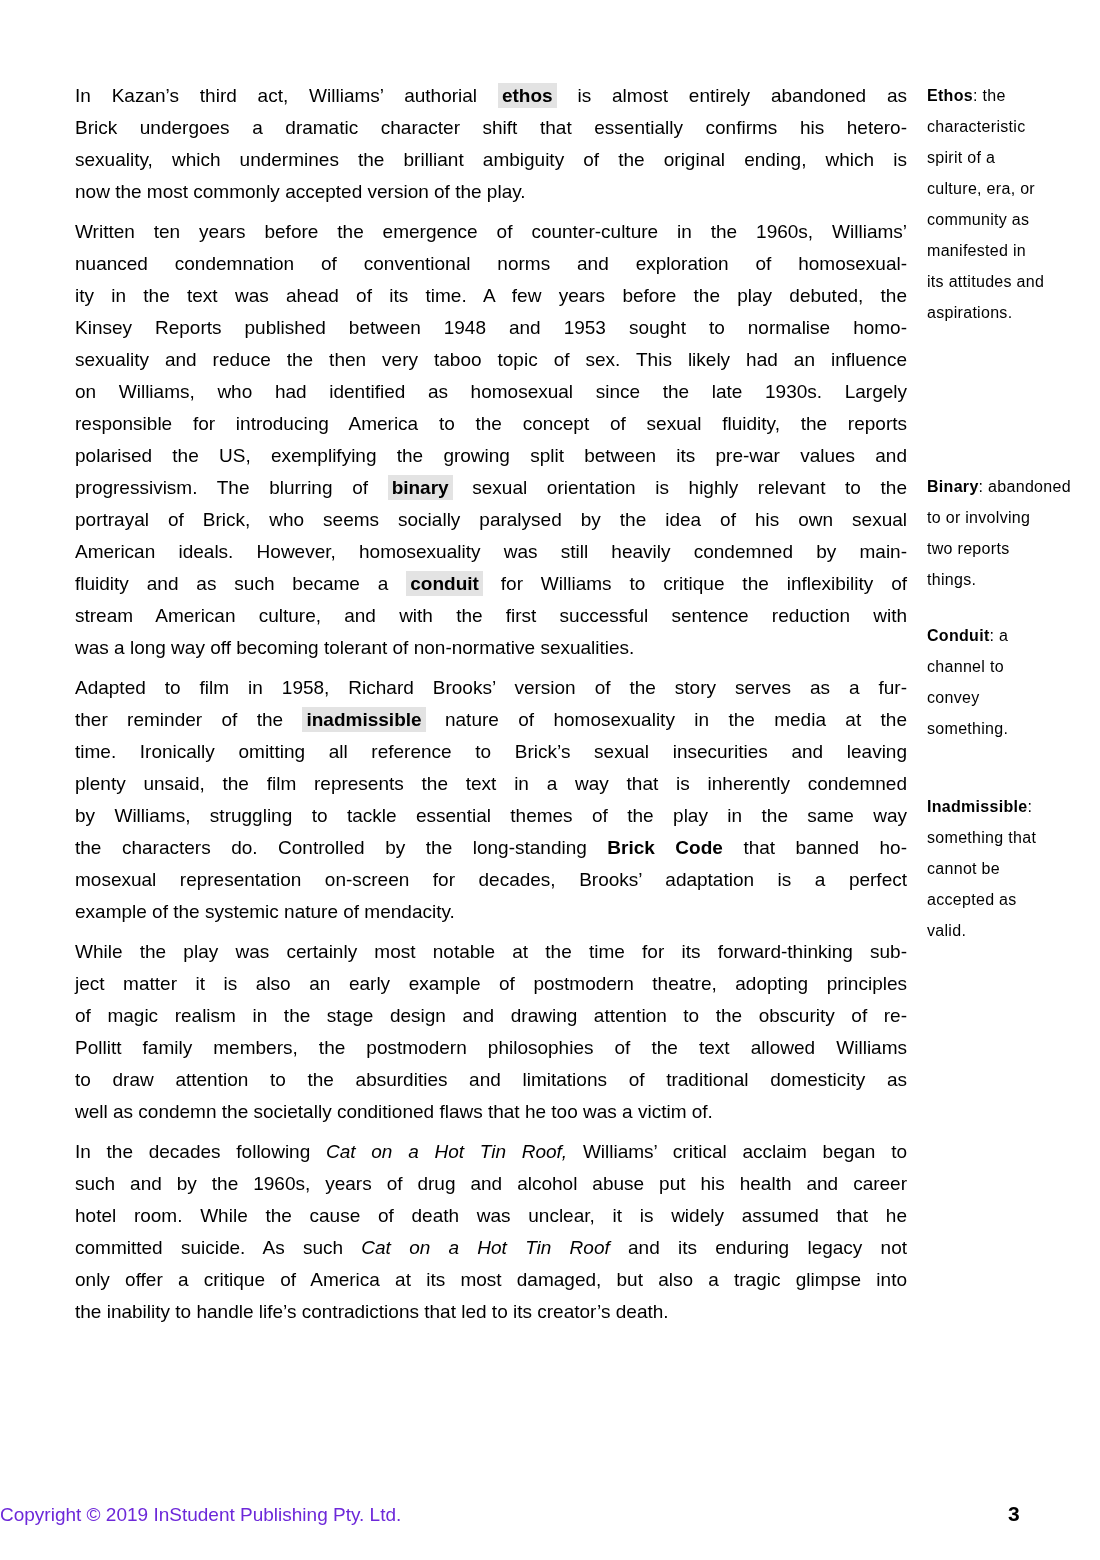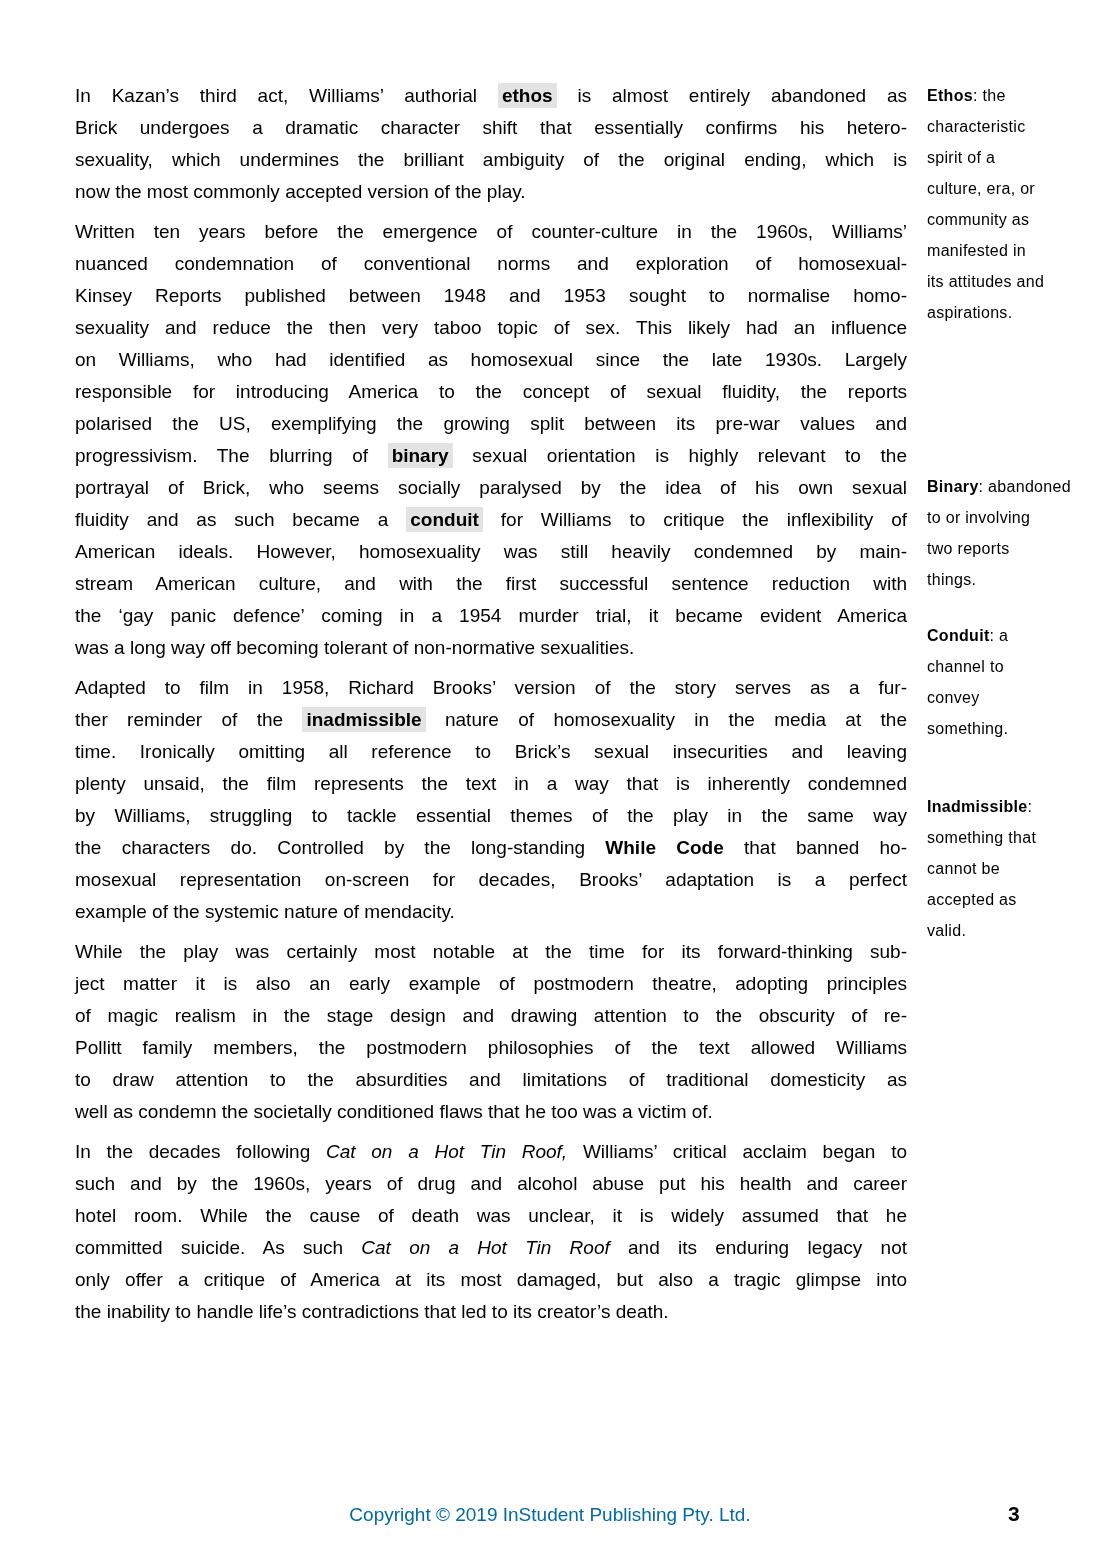--- a/index.html
+++ b/index.html
@@ -57,23 +57,23 @@
     color: #000000;
   }
   .note-line {
     white-space: nowrap;
   }
   .footer-copyright {
     position: absolute;
     left: 0;
     top: 1504px;
     width: 1100px;
-    text-align: center;
+    text-align: left;
     font-size: 19px;
-    color: #0369a1;
+    color: #6d28d9;
   }
   .page-number {
     position: absolute;
     left: 1008px;
     top: 1502px;
     font-size: 21px;
     font-weight: 700;
     color: #000000;
   }
 </style>
@@ -84,40 +84,40 @@
   <div class="body-col">
       <div class="para">
         <div class="line"><span>In Kazan’s third act, Williams’ authorial </span><span class="hl">ethos</span><span> is almost entirely abandoned as</span></div>
         <div class="line"><span>Brick undergoes a dramatic character shift that essentially confirms his hetero-</span></div>
         <div class="line"><span>sexuality, which undermines the brilliant ambiguity of the original ending, which is</span></div>
         <div class="line"><span>now the most commonly accepted version of the play.</span></div>
       </div>
       <div class="para">
         <div class="line"><span>Written ten years before the emergence of counter-culture in the 1960s, Williams’</span></div>
         <div class="line"><span>nuanced condemnation of conventional norms and exploration of homosexual-</span></div>
+        <div class="line"><span>ity in the text was ahead of its time. A few years before the play debuted, the</span></div>
         <div class="line"><span>Kinsey Reports published between 1948 and 1953 sought to normalise homo-</span></div>
         <div class="line"><span>sexuality and reduce the then very taboo topic of sex. This likely had an influence</span></div>
         <div class="line"><span>on Williams, who had identified as homosexual since the late 1930s. Largely</span></div>
         <div class="line"><span>responsible for introducing America to the concept of sexual fluidity, the reports</span></div>
         <div class="line"><span>polarised the US, exemplifying the growing split between its pre-war values and</span></div>
         <div class="line"><span>progressivism. The blurring of </span><span class="hl">binary</span><span> sexual orientation is highly relevant to the</span></div>
         <div class="line"><span>portrayal of Brick, who seems socially paralysed by the idea of his own sexual</span></div>
+        <div class="line"><span>American ideals. However, homosexuality was still heavily condemned by main-</span></div>
         <div class="line"><span>fluidity and as such became a </span><span class="hl">conduit</span><span> for Williams to critique the inflexibility of</span></div>
-        <div class="line"><span>American ideals. However, homosexuality was still heavily condemned by main-</span></div>
         <div class="line"><span>stream American culture, and with the first successful sentence reduction with</span></div>
-        <div class="line"><span>the ‘gay panic defence’ coming in a 1954 murder trial, it became evident America</span></div>
         <div class="line"><span>was a long way off becoming tolerant of non-normative sexualities.</span></div>
       </div>
       <div class="para">
         <div class="line"><span>Adapted to film in 1958, Richard Brooks’ version of the story serves as a fur-</span></div>
         <div class="line"><span>ther reminder of the </span><span class="hl">inadmissible</span><span> nature of homosexuality in the media at the</span></div>
         <div class="line"><span>time. Ironically omitting all reference to Brick’s sexual insecurities and leaving</span></div>
         <div class="line"><span>plenty unsaid, the film represents the text in a way that is inherently condemned</span></div>
         <div class="line"><span>by Williams, struggling to tackle essential themes of the play in the same way</span></div>
-        <div class="line"><span>the characters do. Controlled by the long-standing </span><span class="b">While Code</span><span> that banned ho-</span></div>
+        <div class="line"><span>the characters do. Controlled by the long-standing </span><span class="b">Brick Code</span><span> that banned ho-</span></div>
         <div class="line"><span>mosexual representation on-screen for decades, Brooks’ adaptation is a perfect</span></div>
         <div class="line"><span>example of the systemic nature of mendacity.</span></div>
       </div>
       <div class="para">
         <div class="line"><span>While the play was certainly most notable at the time for its forward-thinking sub-</span></div>
         <div class="line"><span>ject matter it is also an early example of postmodern theatre, adopting principles</span></div>
         <div class="line"><span>of magic realism in the stage design and drawing attention to the obscurity of re-</span></div>
         <div class="line"><span>Pollitt family members, the postmodern philosophies of the text allowed Williams</span></div>
         <div class="line"><span>to draw attention to the absurdities and limitations of traditional domesticity as</span></div>
         <div class="line"><span>well as condemn the societally conditioned flaws that he too was a victim of.</span></div>

